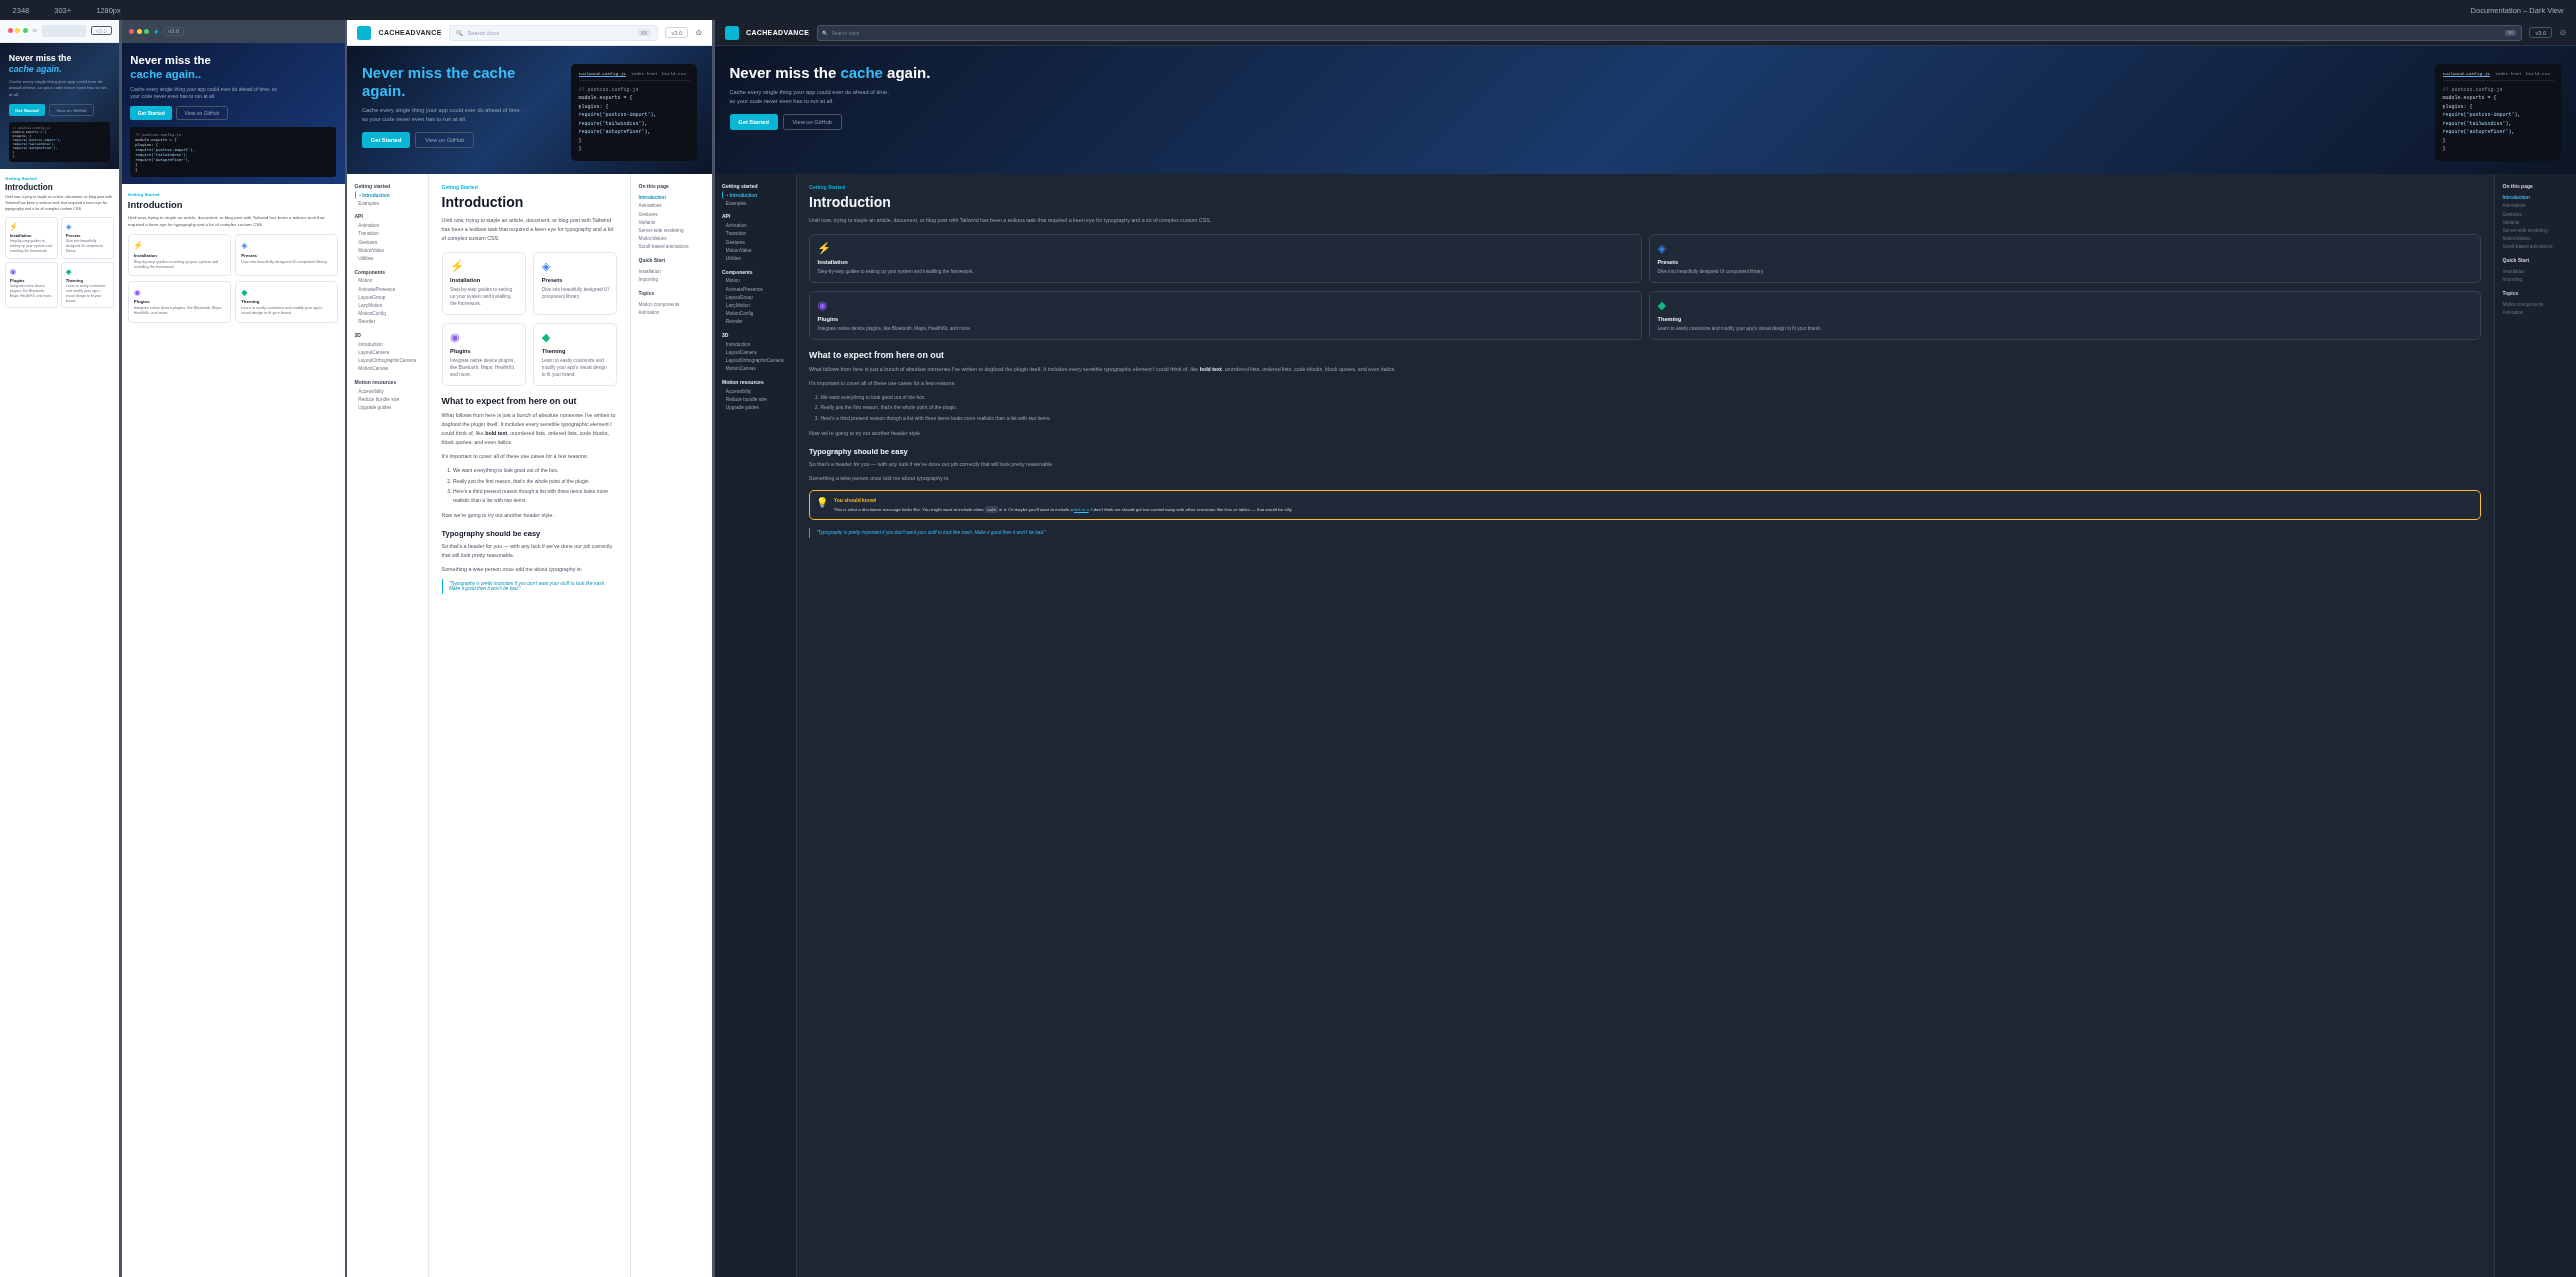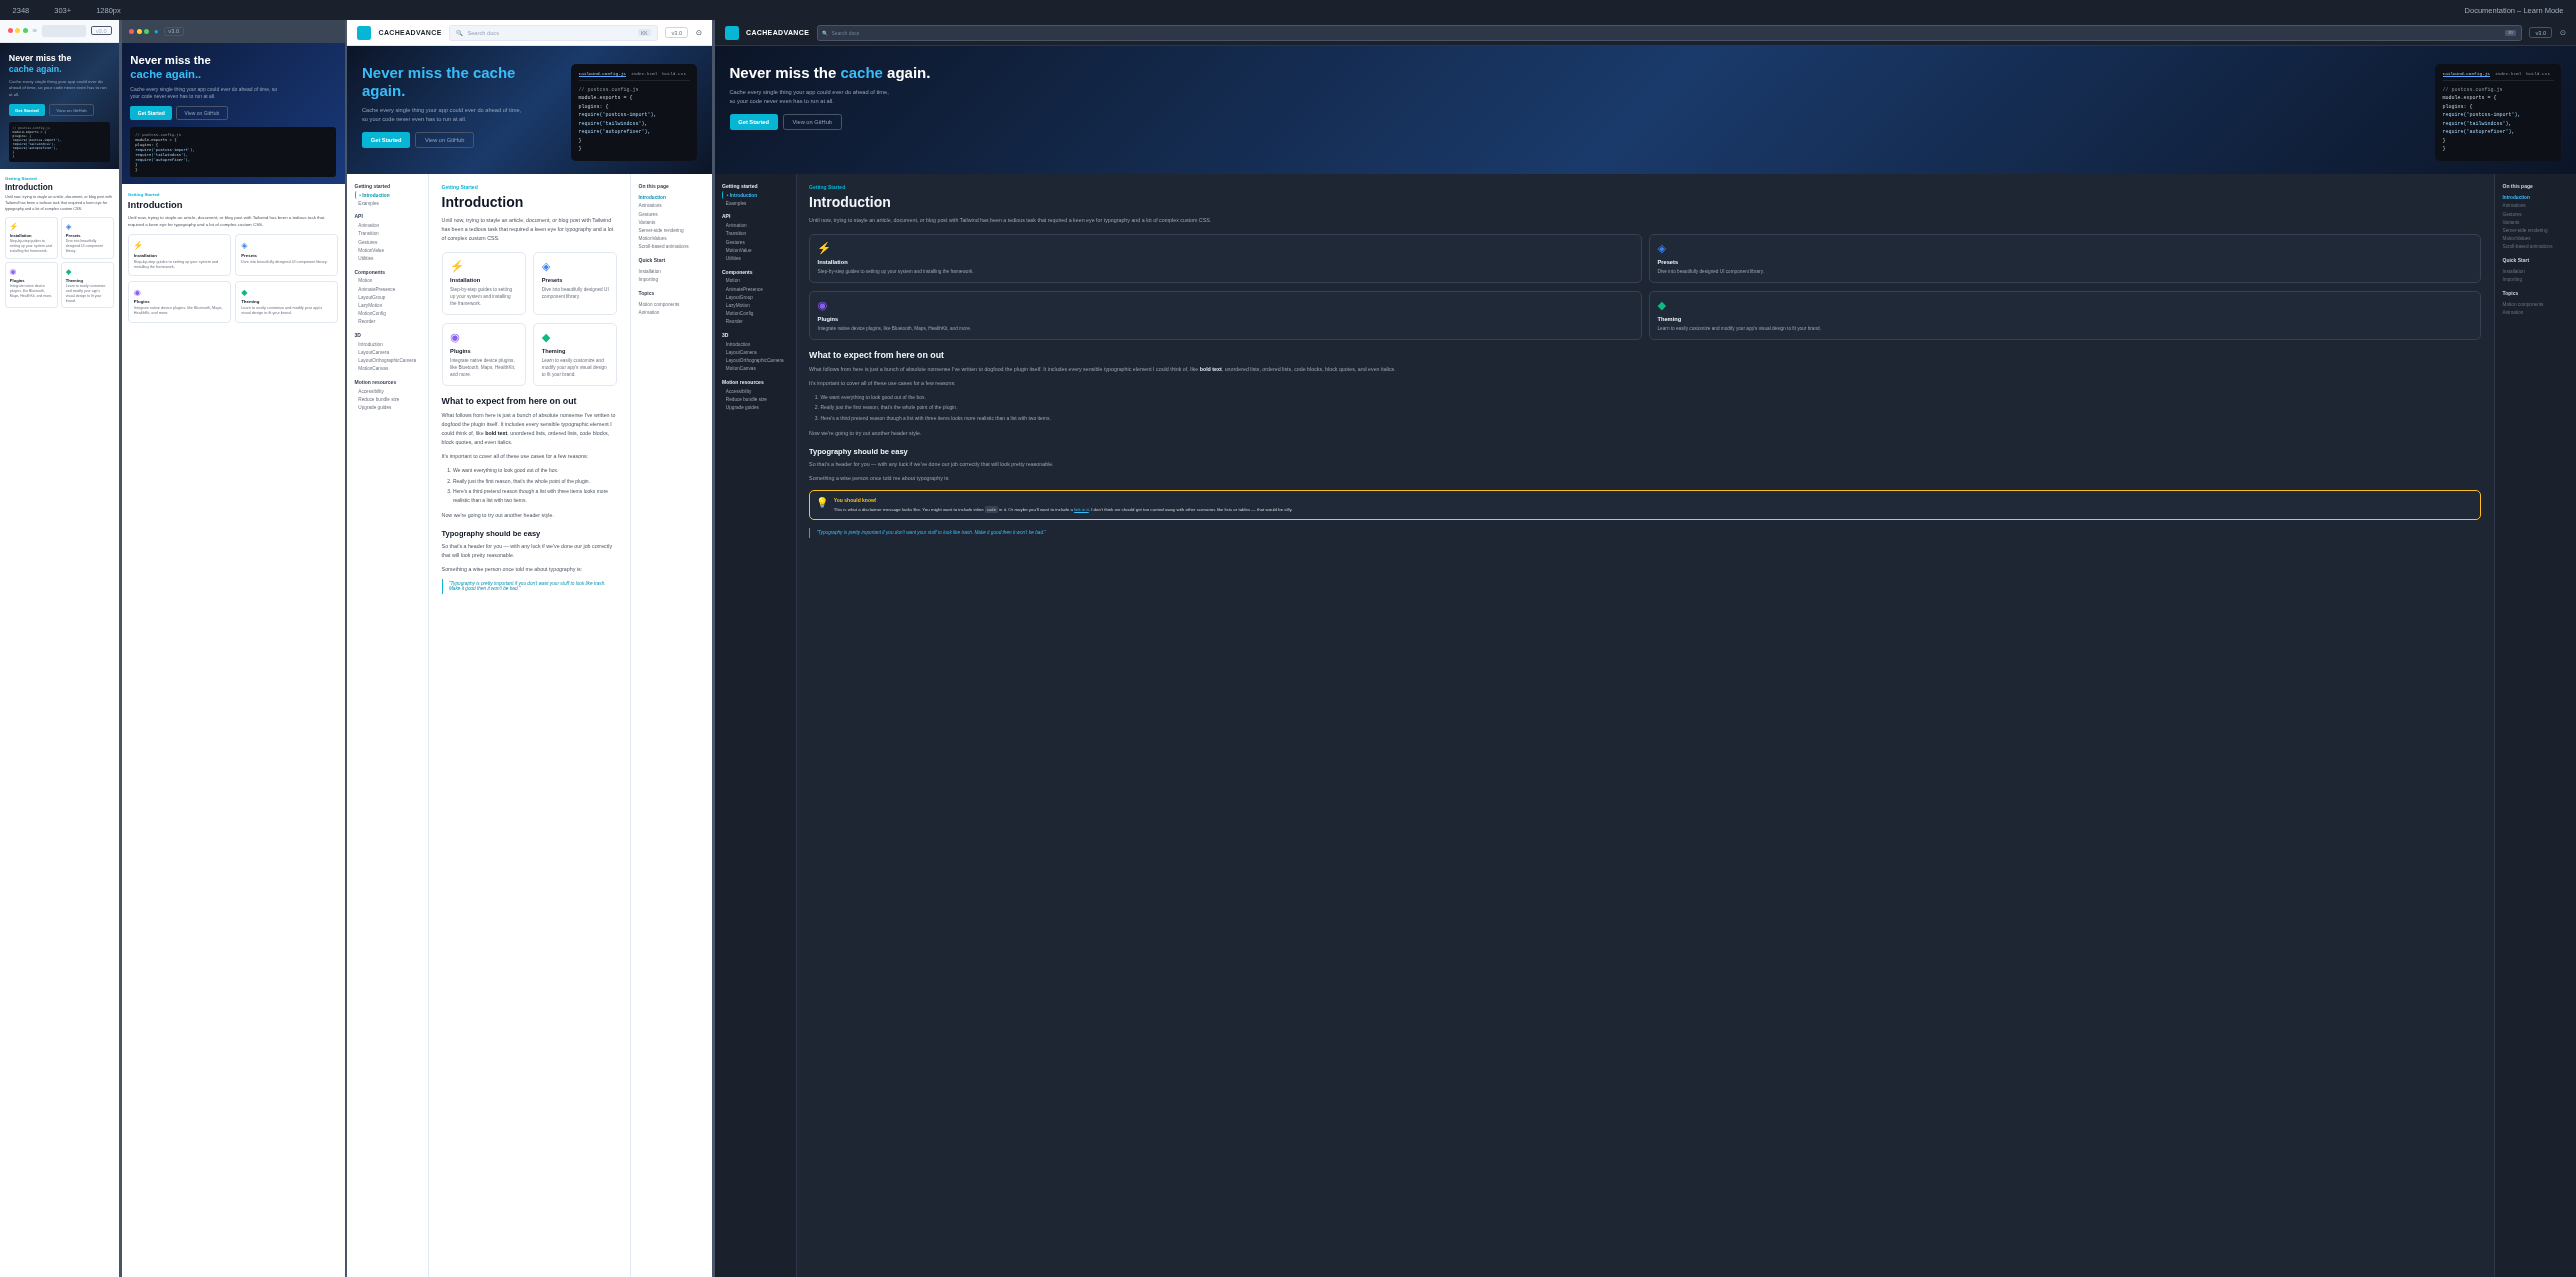--- a/index.html
+++ b/index.html
@@ -554,42 +554,42 @@
       flex-shrink: 0;
     }
   </style>
 </head>
 <body>
 
 <div class="top-bar">
   <span class="top-bar-label">2348</span>
   <span class="top-bar-label">303+</span>
   <span class="top-bar-label">1280px</span>
-  <span class="top-bar-label" style="margin-left:auto;">Documentation – Learn Mode</span>
+  <span class="top-bar-label" style="margin-left:auto;">Documentation – Dark View</span>
 </div>
 
 <div class="panels-container">
 
   <div class="panel panel-narrow" style="width:119px;">
 
     <div class="browser-chrome browser-chrome-light">
       <div class="traffic-lights">
         <div class="traffic-light tl-red"></div>
         <div class="traffic-light tl-yellow"></div>
         <div class="traffic-light tl-green"></div>
       </div>
       <div class="hamburger-icon">≡</div>
       <div class="url-bar"></div>
       <span class="version-badge">v3.0</span>
     </div>
 
     <div class="hero">
       <div class="hero-title hero-title-white">
         <span>Never miss the</span><br>
-        <span style="color:#38bdf8;">cache again.</span>
+        <span style="color:#38bdf8;font-style:italic;">cache again.</span>
       </div>
       <div class="hero-subtitle">Cache every single thing your app could ever do ahead of time, so your code never even has to run at all.</div>
       <div class="hero-buttons">
         <button class="btn-primary">Get Started</button>
         <button class="btn-secondary">View on GitHub</button>
       </div>
 
       <div style="background:#0d1117;border-radius:2.5px;padding:3.8px;font-size:3.1px;font-family:monospace;color:#8b949e;">
         <div style="color:#8b949e;">// postcss.config.js</div>
         <div style="color:#c9d1d9;">module.exports = {</div>

